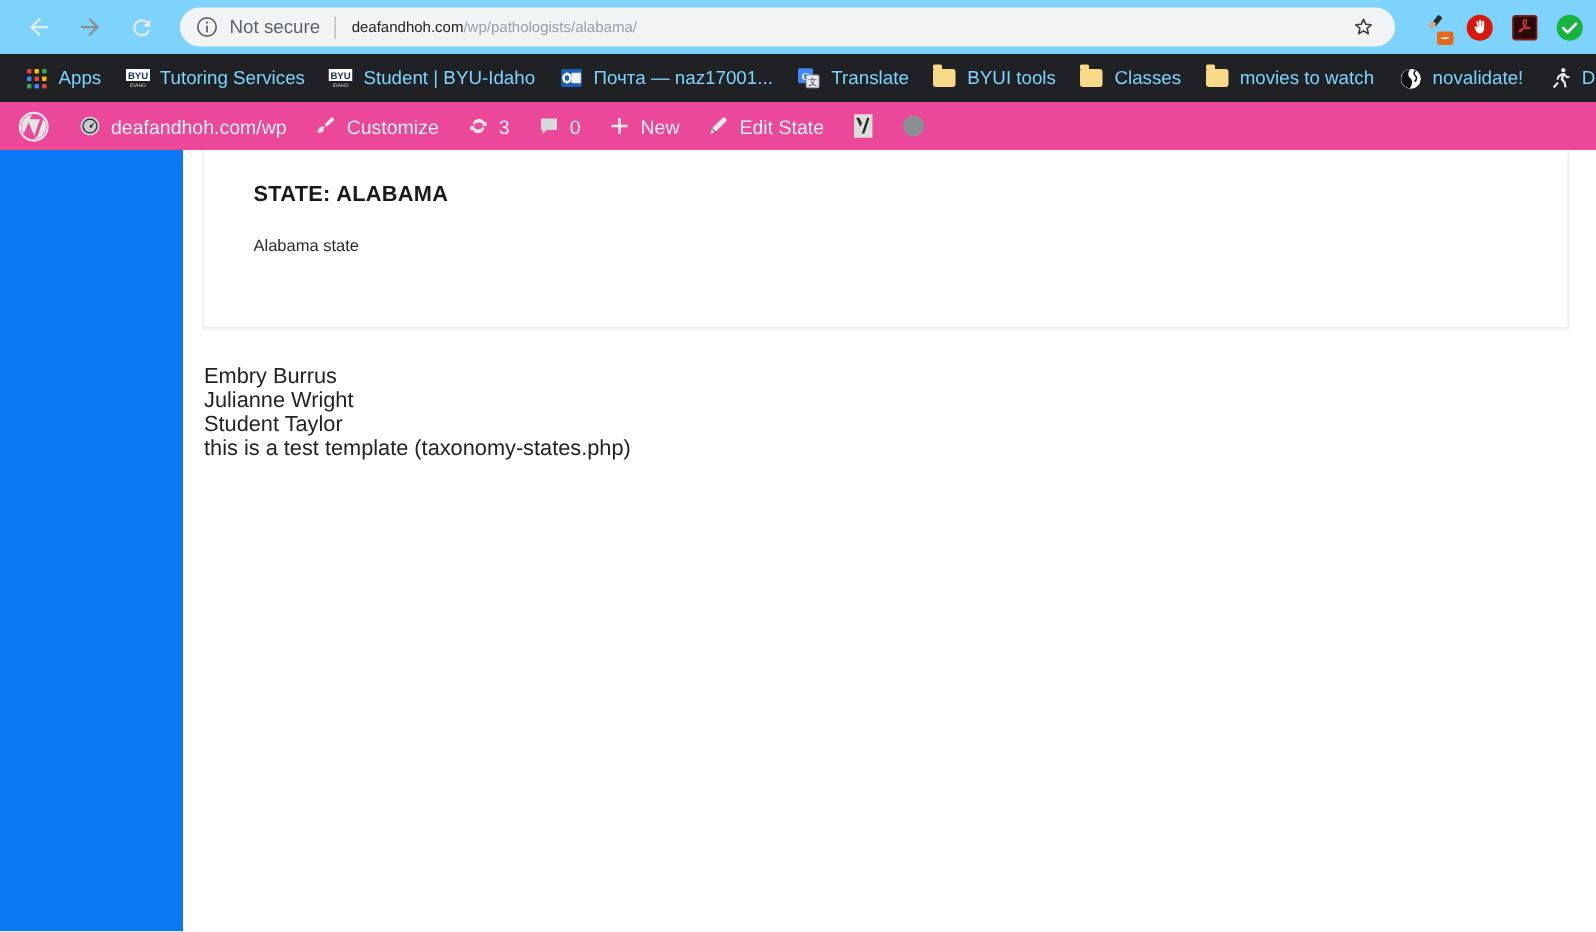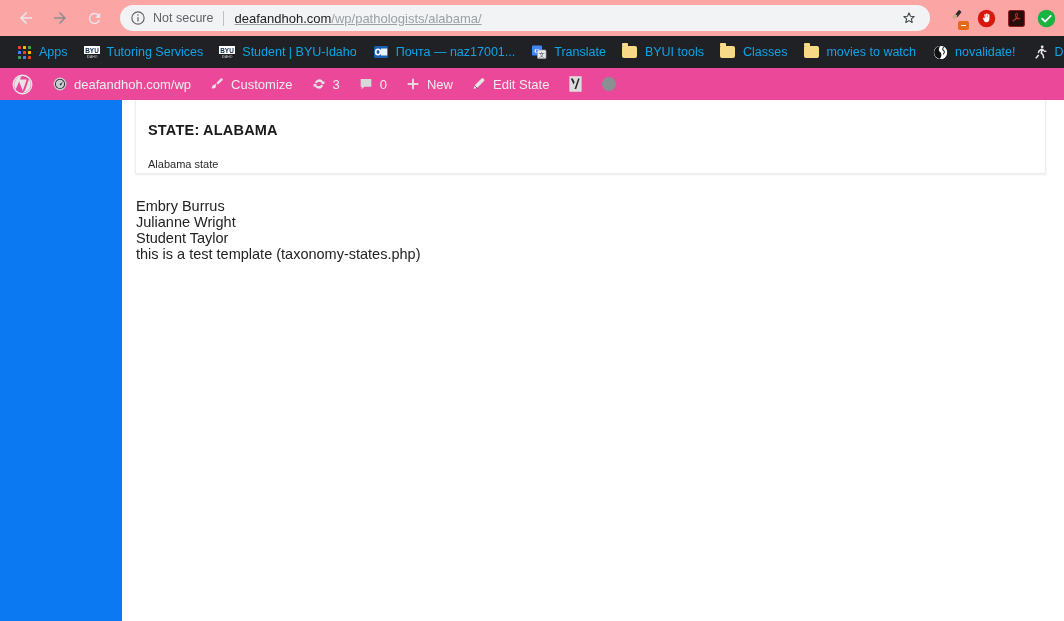--- a/index.html
+++ b/index.html
@@ -11,21 +11,21 @@
     width: 1064px;
     height: 621px;
     overflow: hidden;
     font-family: "Liberation Sans", sans-serif;
     -webkit-font-smoothing: antialiased;
   }
 
   
   .browser-toolbar {
     height: 36px;
-    background: #fca5a5;
+    background: #7dd3fc;
     display: flex;
     align-items: center;
     padding: 0 8px;
     box-sizing: border-box;
   }
   .nav-btn {
     width: 28px;
     height: 28px;
     display: flex;
     align-items: center;
@@ -62,26 +62,25 @@
     flex: 0 0 auto;
   }
   .omni-divider {
     width: 1px;
     height: 15px;
     background: #bdc1c6;
     margin: 0 10px;
     flex: 0 0 auto;
   }
   .url-text {
-    font-size: 13px;
+    font-size: 10px;
     color: #9aa0a6;
     white-space: nowrap;
     overflow: hidden;
     flex: 1 1 auto;
-    text-decoration: underline;
   }
   .url-text .url-host { color: #202124; }
   .star-btn {
     width: 22px;
     height: 22px;
     flex: 0 0 auto;
     display: flex;
     align-items: center;
     justify-content: center;
     margin-left: 4px;
@@ -117,21 +116,21 @@
     display: flex;
     align-items: center;
     height: 24px;
     padding: 0 8px;
     border-radius: 4px;
     flex: 0 0 auto;
     white-space: nowrap;
   }
   .bm-label {
     font-size: 12.5px;
-    color: #0ea5e9;
+    color: #7dd3fc;
     margin-left: 7px;
   }
   .bm-ico {
     width: 16px;
     height: 16px;
     flex: 0 0 auto;
     display: flex;
     align-items: center;
     justify-content: center;
   }
@@ -208,23 +207,23 @@
     position: absolute;
     left: 135px;
     top: 0;
     right: 18px;
   }
   .state-card {
     background: #ffffff;
     border: 1px solid #eceef0;
     border-top: none;
     box-shadow: 0 1px 2px rgba(0,0,0,0.07);
-    padding: 22px 24px 24px 12px;
+    padding: 22px 24px 24px 33px;
     box-sizing: border-box;
-    height: 74px;
+    height: 119px;
   }
   .state-title {
     font-size: 14.5px;
     font-weight: bold;
     color: #1a1a1a;
     letter-spacing: 0.2px;
     margin: 0 0 20px 0;
   }
   .state-desc {
     font-size: 11px;

